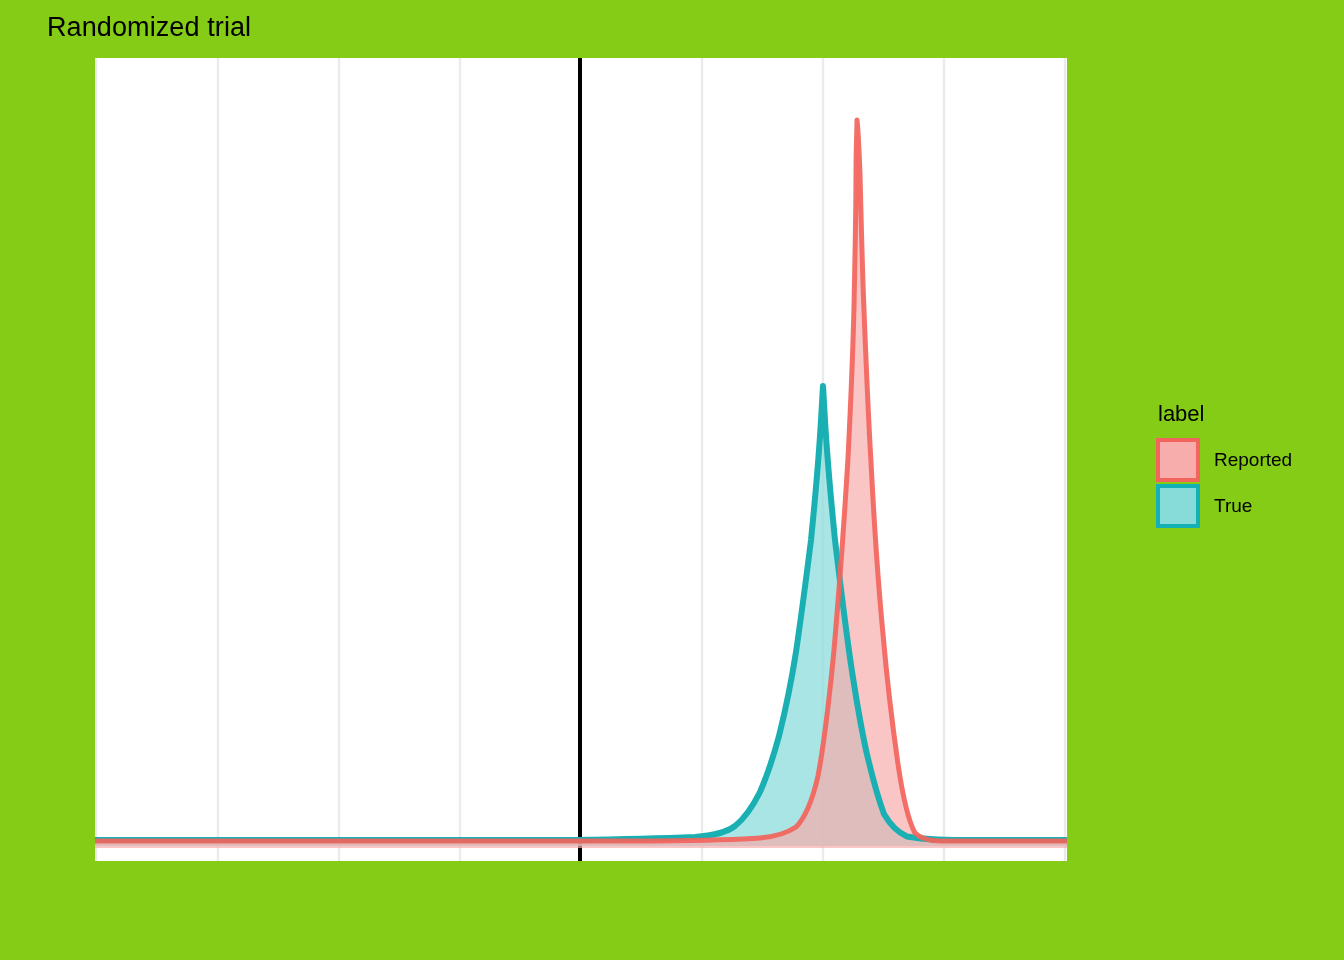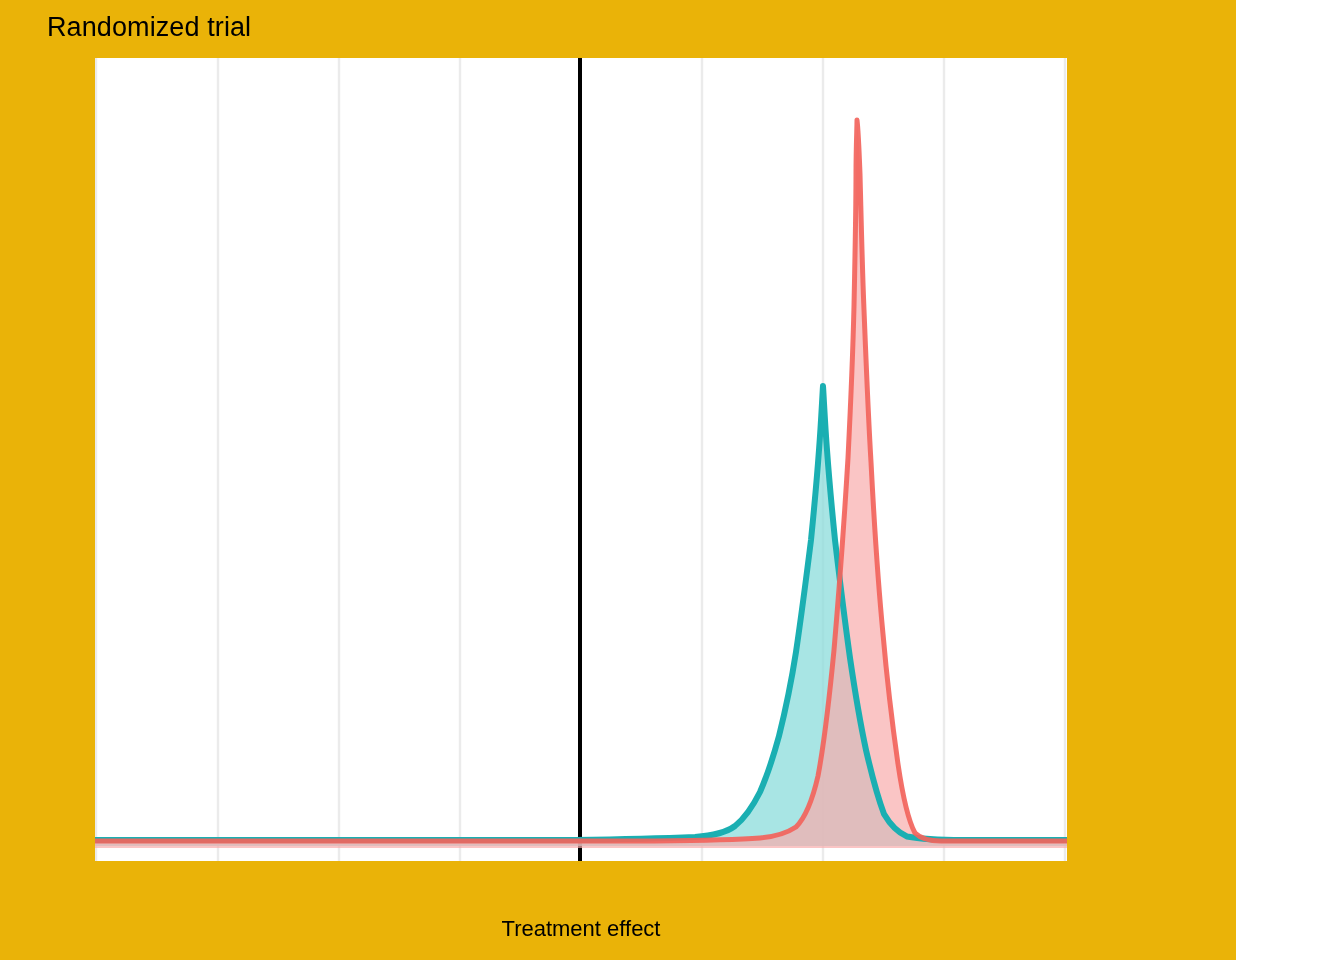--- a/index.html
+++ b/index.html
@@ -13,23 +13,23 @@
     font-family: "Liberation Sans", sans-serif;
     color: #000000;
     overflow: hidden;
     position: relative;
   }
 
   
   #figure {
     position: absolute;
     left: 0; top: 0;
-    width: 1236px;
+    width: 1344px;
     height: 960px;
-    background: #eab308;
+    background: #84cc16;
   }
 
   
   #plot-title {
     position: absolute;
     left: 47px;
     top: 10px;
     font-size: 27px;
     line-height: 34px;
     color: #000000;
@@ -212,16 +212,28 @@
                C 771,302 773,354 776,404
                C 779,462 783,524 788,576
                C 792,622 797,664 803,706
                C 808,740 814,764 820,775
                C 826,781 836,783 846,783
                L 972,783" fill="none" stroke="#F2645C" stroke-width="5" stroke-linejoin="round" stroke-opacity="0.92"></path>
     </svg>
   </div>
 
 
-  <div id="x-axis-title">Treatment effect</div>
-
+
+  <div id="legend">
+    <div id="legend-title">label</div>
+
+    <div class="legend-entry">
+      <span class="legend-key" style="background:#F8ADAD; border:4px solid #F2645C;"></span>
+      <span class="legend-label">Reported</span>
+    </div>
+
+    <div class="legend-entry">
+      <span class="legend-key" style="background:#87DBD9; border:4px solid #13B0B5;"></span>
+      <span class="legend-label">True</span>
+    </div>
+  </div>
 
 </div>
 
 </body></html>

